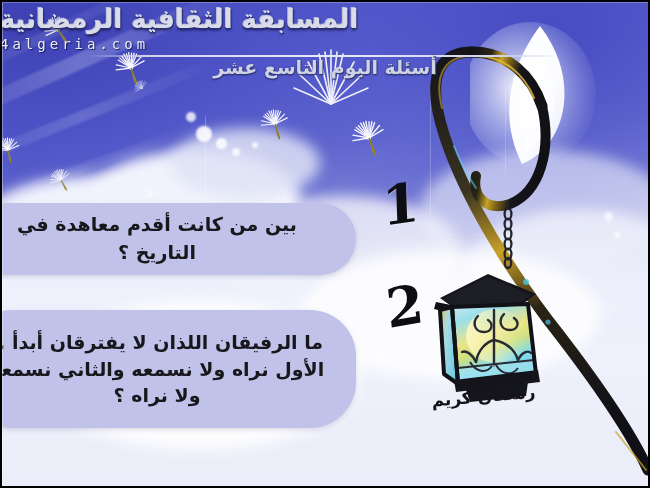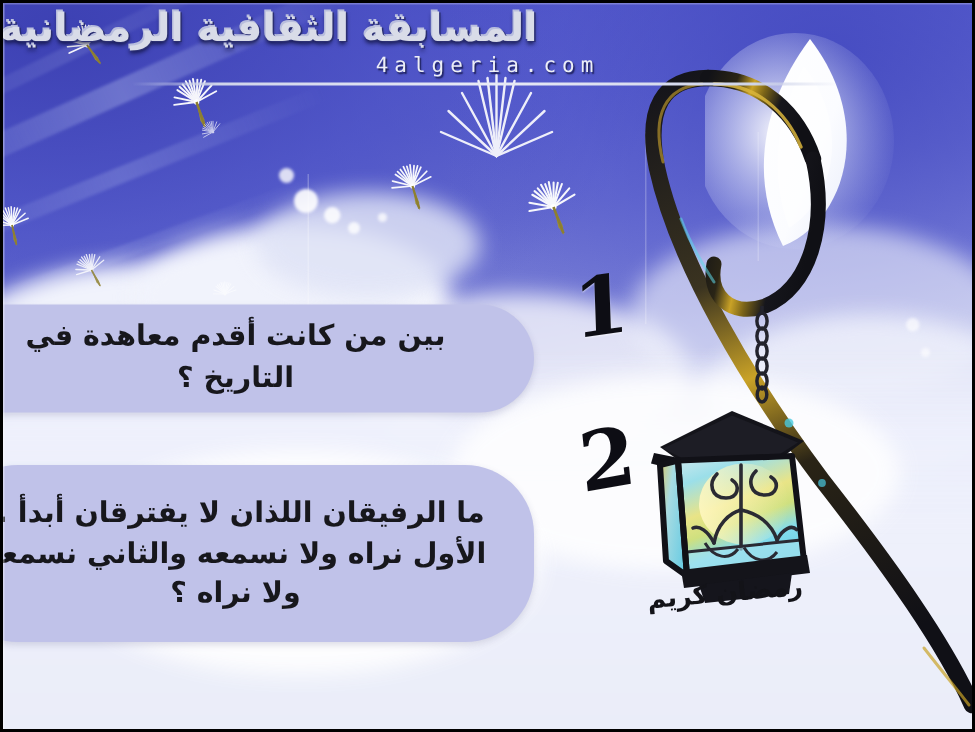--- a/index.html
+++ b/index.html
@@ -79,21 +79,21 @@
     font-size:26px;font-weight:bold;
     letter-spacing:1px;
     color:#d9dce8;
     direction:rtl;
     text-shadow:
       1px 1px 0 #2b2f72,
      -1px -1px 0 #b9bedd,
       0 2px 3px rgba(10,12,50,.8);
   }
   .watermark{
-    position:absolute;left:0;right:0;top:36px;text-align:center;
+    position:absolute;left:0;right:0;top:36px;
     font-family:"DejaVu Sans Mono","Liberation Mono",monospace;
     font-size:14px;letter-spacing:4px;
     color:#eceef6;
     text-shadow:1px 1px 1px rgba(20,22,70,.9);
   }
   .rule{
     position:absolute;left:88px;top:55px;width:472px;height:2px;
     background:linear-gradient(90deg,rgba(255,255,255,0),#cfd4ea 12%,#e8eaf6 50%,#cfd4ea 88%,rgba(255,255,255,0));
   }
   .subtitle-ar{
@@ -404,20 +404,21 @@
         <line x1="45" y1="60" x2="51" y2="8"></line>
       </g>
     </svg>
 
     <div class="title-ar">المسابقة الثقافية الرمضانية</div>
 
     <div class="watermark">4algeria.com</div>
 
     <div class="rule"></div>
 
+    <div class="subtitle-ar">أسئلة اليوم التاسع عشر</div>
   </div>
 
   <div class="bubble" id="bubble-1">
     <span class="txt">بين من كانت أقدم معاهدة في التاريخ ؟</span>
   </div>
 
   <div class="bubble" id="bubble-2">
     <span class="txt">ما الرفيقان اللذان لا يفترقان أبدأ .. الأول نراه ولا نسمعه والثاني نسمعه ولا نراه ؟</span>
   </div>
 

